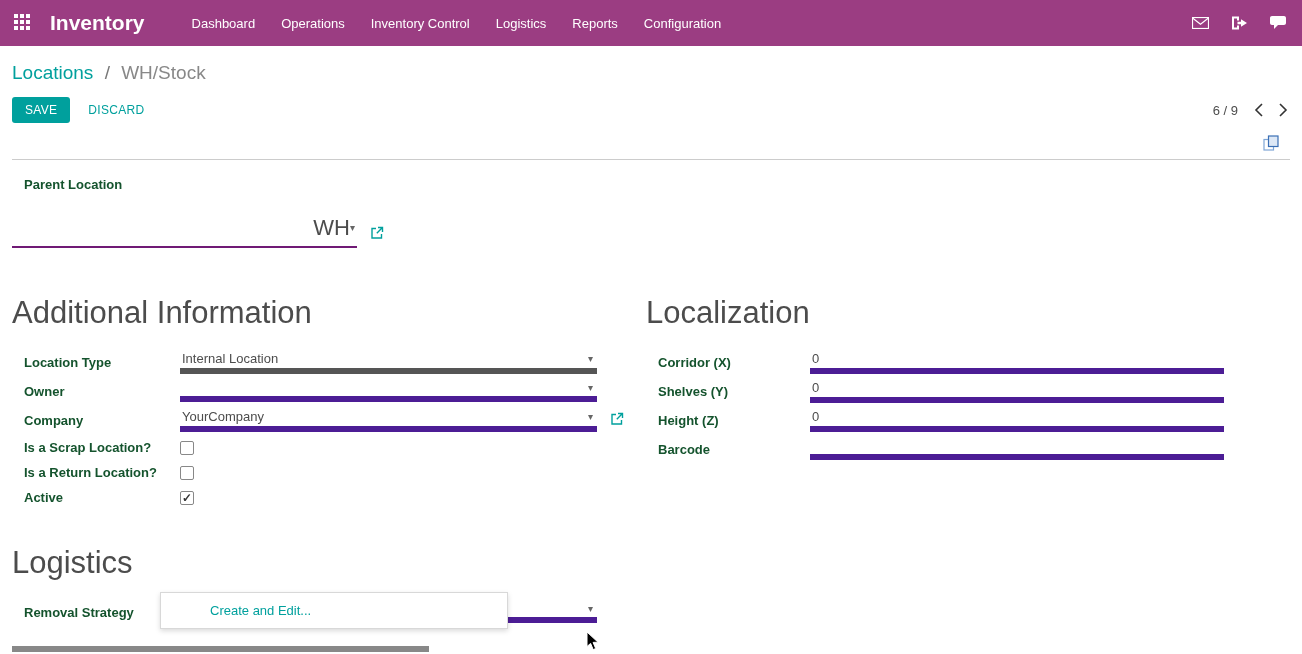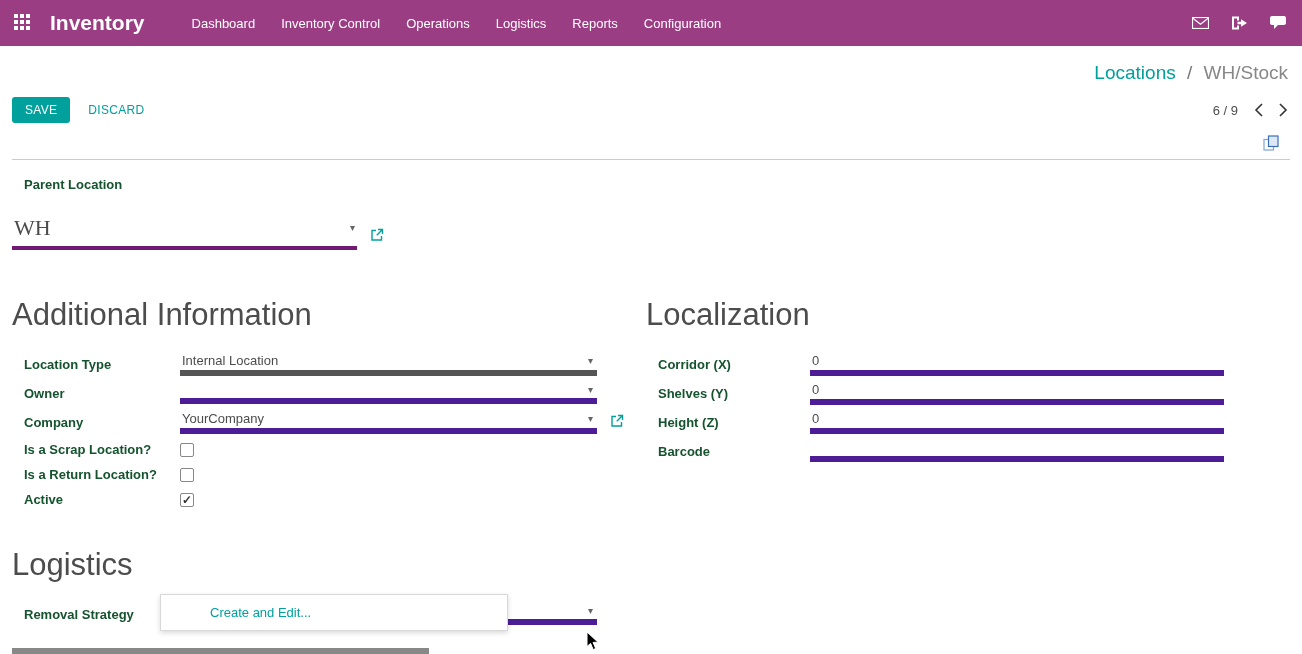--- a/index.html
+++ b/index.html
@@ -38,21 +38,21 @@
     padding: 0 13px;
     display: flex;
     align-items: center;
     cursor: pointer;
     white-space: nowrap;
   }
   .nav-right { margin-left: auto; display: flex; align-items: center; gap: 22px; }
   .nav-ico { display: flex; align-items: center; cursor: pointer; }
 
   
-  .breadcrumb { padding: 16px 14px 0 12px; font-size: 19px; text-align: right; }
+  .breadcrumb { padding: 16px 14px 0 12px; font-size: 19px; }
   .bc-link { color: #00a09d; cursor: pointer; }
   .bc-sep { color: #777; margin: 0 6px; }
   .bc-current { color: #888; }
 
   .control-panel { display: flex; align-items: center; padding: 13px 14px 0 12px; }
   .btn-save {
     background: #00a09d;
     color: #fff;
     border: none;
     font-size: 12px;
@@ -86,27 +86,26 @@
   .record-title { font-size: 34px; font-weight: 400; color: #4c4c4c; line-height: 1.05; }
   .title-ico { position: absolute; right: 10px; bottom: 4px; cursor: pointer; }
 
   .field-label { font-size: 13px; font-weight: bold; color: #14532d; padding-left: 12px; }
   .parent-label { margin-top: 17px; }
 
   .parent-field-wrap { display: flex; align-items: flex-end; margin-top: 23px; }
   .parent-field {
     width: 345px;
     display: flex;
-    justify-content: space-between;
-    align-items: center;
-    border-bottom: 4px solid #701a75;
+    justify-content: flex-end;
+    align-items: center;
+    border-bottom: 2px solid #701a75;
     font-size: 22px;
     padding: 0 2px 5px 2px;
     cursor: pointer;
-    font-family: Liberation Serif, serif;
   }
   .ext-ico { margin-left: 13px; margin-bottom: 4px; cursor: pointer; }
 
   .caret { font-size: 10px; color: #666; cursor: pointer; line-height: 1; }
 
   
   .columns { display: flex; margin-top: 47px; }
   .col-left { width: 634px; flex: none; }
   .col-right { flex: 1; padding-right: 66px; }
   .section-heading { font-size: 31px; font-weight: 400; color: #4c4c4c; margin-bottom: 17px; }
@@ -173,22 +172,22 @@
       <span></span>
       <span></span>
       <span></span>
       <span></span>
       <span></span>
       <span></span>
   </div>
   <div class="brand">Inventory</div>
   <div class="nav-menu">
     <div class="nav-item">Dashboard</div>
+    <div class="nav-item">Operations</div>
     <div class="nav-item">Inventory Control</div>
-    <div class="nav-item">Operations</div>
     <div class="nav-item">Logistics</div>
     <div class="nav-item">Reports</div>
     <div class="nav-item">Configuration</div>
   </div>
   <div class="nav-right">
     <span class="nav-ico">
       <svg width="17" height="12" viewBox="0 0 17 12">
           <rect x="0.5" y="0.5" width="16" height="11" fill="none" stroke="#fff" stroke-width="1.2"></rect>
           <path d="M0.5 1 L8.5 7.2 L16.5 1" fill="none" stroke="#fff" stroke-width="1.2"></path>
         </svg>

